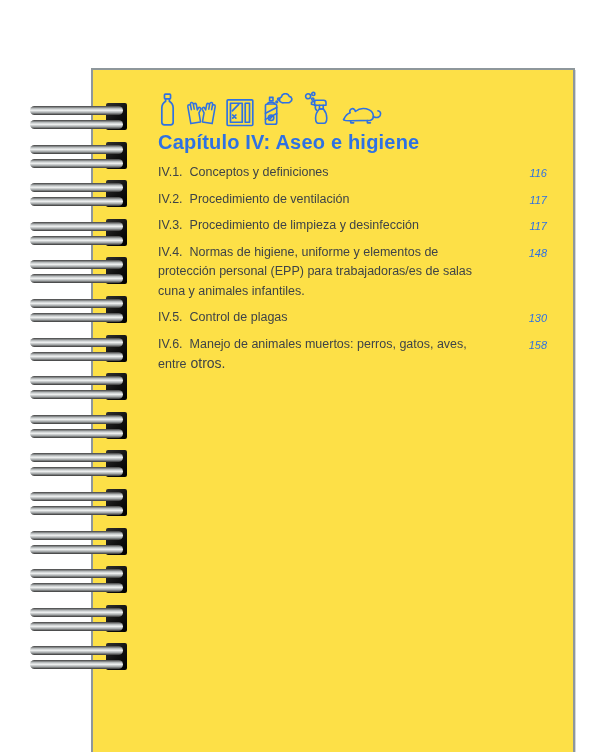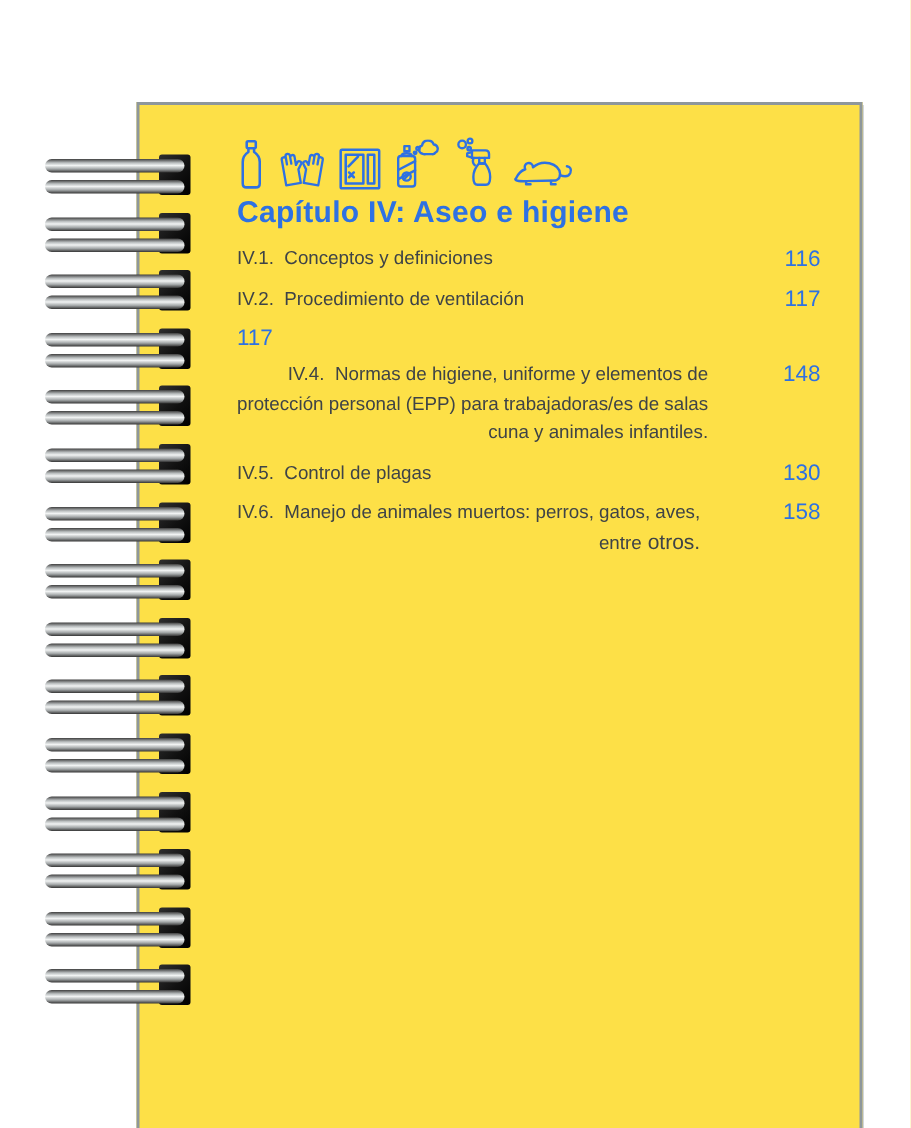--- a/index.html
+++ b/index.html
@@ -31,26 +31,26 @@
   .content { position:absolute; left:65px; top:21px; width:389px; }
 
   .icons-row { display:flex; align-items:flex-end; gap:9px; height:36px; color:#2e71e3; }
   .icons-row svg { display:block; }
 
   .chapter-title { margin-top:2px; color:#2e71e3; font-size:20px; font-weight:bold; letter-spacing:.2px; }
   .title-line { line-height:26px; }
   .title-row2 { display:flex; justify-content:space-between; align-items:flex-start; }
   .chapter-pageno { font-size:11.5px; font-weight:bold; line-height:14px; padding-top:4px; color:#2e71e3; }
 
-  .toc { margin-top:8px;text-align:right; }
+  .toc { margin-top:8px; }
   .toc-row { display:flex; justify-content:space-between; align-items:flex-start; margin-bottom:7px; }
   .toc-text { font-size:12.5px; line-height:19.5px; color:#3e4347; max-width:345px; }
   .toc-line { display:block; }
   .toc-num { margin-right:7px; }
-  .toc-page { font-size:15px; line-height:14px; color:#2e71e3; padding-top:3px; }
+  .toc-page { font-size:11px; line-height:14px; color:#2e71e3; padding-top:3px;font-style:italic; }
   .small-word { font-size:14px; margin-left:4px; }
 </style>
 </head>
 <body>
 
 <div class="spiral">
     <div class="coil" style="top: 103px;">
       <div class="coil-hole"></div>
       <div class="coil-rod rod-top"></div>
       <div class="coil-rod rod-bottom"></div>
@@ -210,20 +210,23 @@
       </div>
 
       <div class="toc-row">
         <div class="toc-text">
           <span class="toc-line"><span class="toc-num">IV.2.</span><span>Procedimiento de ventilación</span></span>
         </div>
         <span class="toc-page">117</span>
       </div>
 
       <div class="toc-row">
+        <div class="toc-text">
+          <span class="toc-line"><span class="toc-num">IV.3.</span><span>Procedimiento de limpieza y desinfección</span></span>
+        </div>
         <span class="toc-page">117</span>
       </div>
 
       <div class="toc-row">
         <div class="toc-text">
           <span class="toc-line"><span class="toc-num">IV.4.</span><span>Normas de higiene, uniforme y elementos de</span></span>
           <span class="toc-line">protección personal (EPP) para trabajadoras/es de salas</span>
           <span class="toc-line">cuna y animales infantiles.</span>
         </div>
         <span class="toc-page">148</span>

